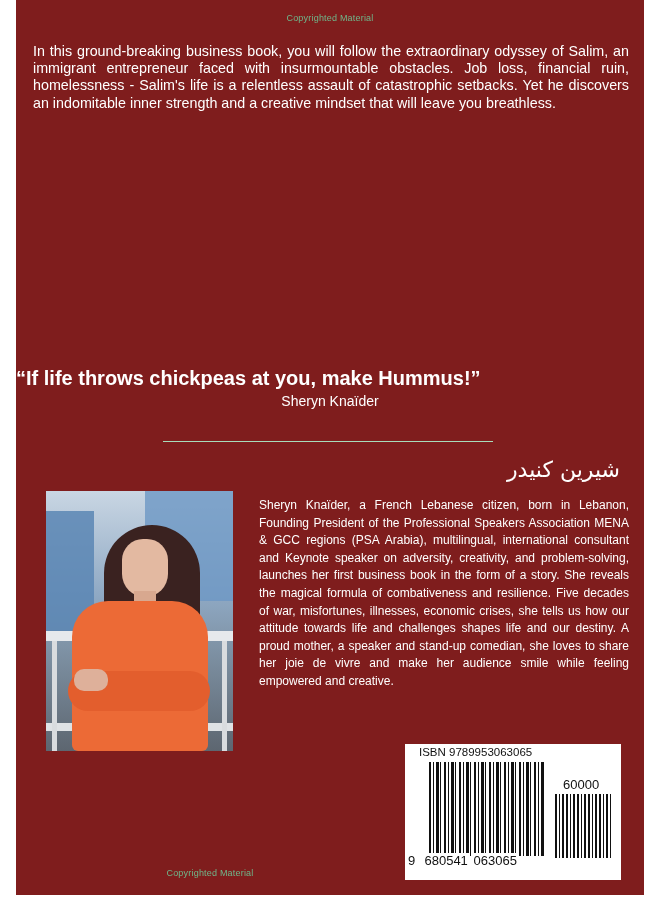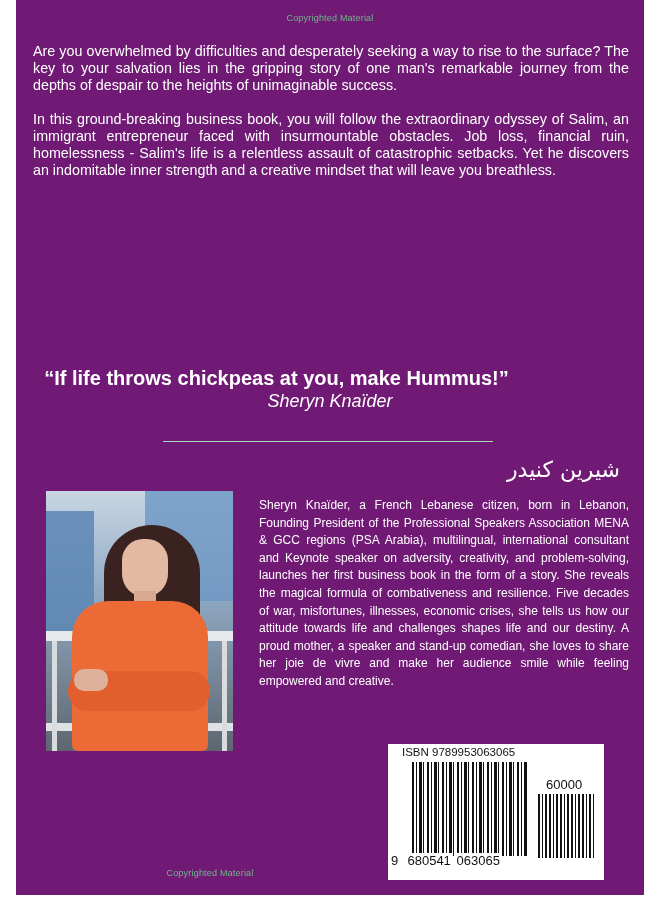--- a/index.html
+++ b/index.html
@@ -7,21 +7,21 @@
     width: 660px; height: 900px;
     background: #ffffff;
     position: relative;
     overflow: hidden;
     font-family: "Liberation Sans", "DejaVu Sans", sans-serif;
   }
   .cover {
     position: absolute;
     left: 16px; top: 0;
     width: 628px; height: 895px;
-    background: #701a75;
+    background: #7f1d1d;
     color: #ffffff;
   }
   .watermark {
     position: absolute;
     left: 0; width: 100%;
     text-align: center;
     font-size: 9px;
     color: #6fb68a;
     letter-spacing: 0.2px;
   }
@@ -33,32 +33,30 @@
     width: 596px;
     font-size: 14.3px;
     line-height: 17.2px;
     text-align: justify;
   }
   .blurb p { margin: 0 0 16px 0; }
   .quote {
     position: absolute;
     left: 0; top: 366px;
     width: 521px;
-    text-align: center;
     font-weight: bold;
     font-size: 20px;
     line-height: 24px;
   }
   .quote-author {
     position: absolute;
     left: 0; top: 390px;
     width: 628px;
     text-align: center;
-    font-style: italic;
-    font-size: 18px;
+    font-size: 14px;
     line-height: 22px;
   }
   .divider {
     position: absolute;
     left: 147px; top: 441px;
     width: 330px; height: 1px;
     background: #a8dcbb;
   }
   .arabic-name {
     position: absolute;
@@ -88,21 +86,21 @@
   .bio {
     position: absolute;
     left: 243px; top: 497px;
     width: 370px;
     font-size: 12px;
     line-height: 17.6px;
     text-align: justify;
   }
   .barcode-box {
     position: absolute;
-    left: 372px; top: 744px;
+    left: 389px; top: 744px;
     width: 216px; height: 136px;
     background: #ffffff;
     color: #111111;
   }
   .isbn-label {
     position: absolute; left: 14px; top: 2px;
     font-size: 11.5px;
   }
   .bars-main {
     position: absolute; left: 24px; top: 18px;
@@ -129,21 +127,20 @@
   }
   .isbn-digits span { background: #ffffff; padding: 0 1px; }
 </style>
 </head>
 <body>
 
 <div class="cover">
   <div class="watermark wm-top">Copyrighted Material</div>
 
   <div class="blurb">
-    <p>Are you overwhelmed by difficulties and desperately seeking a way to rise to the surface? The key to your salvation lies in the gripping story of one man's remarkable journey from the depths of despair to the heights of unimaginable success.</p>
     <p>In this ground-breaking business book, you will follow the extraordinary odyssey of Salim, an immigrant entrepreneur faced with insurmountable obstacles. Job loss, financial ruin, homelessness - Salim's life is a relentless assault of catastrophic setbacks. Yet he discovers an indomitable inner strength and a creative mindset that will leave you breathless.</p>
   </div>
 
   <div class="quote">“If life throws chickpeas at you, make Hummus!”</div>
   <div class="quote-author">Sheryn Knaïder</div>
 
   <div class="divider"></div>
 
   <div class="arabic-name">شيرين كنيدر</div>
 

